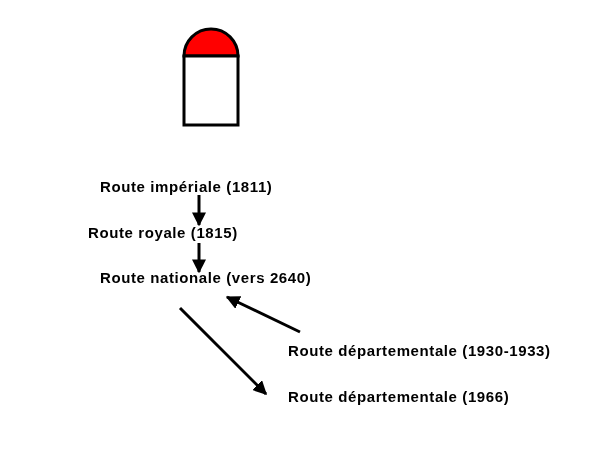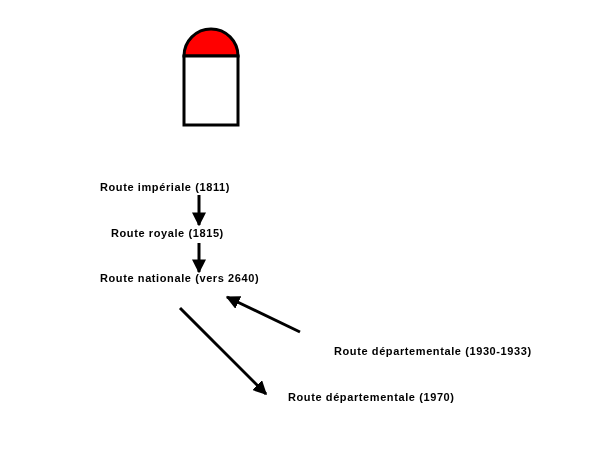--- a/index.html
+++ b/index.html
@@ -1,18 +1,18 @@
 <!DOCTYPE html>
 <html><head>
 <meta charset="utf-8">
 <style>
   html, body { margin: 0; padding: 0; background: #ffffff; }
   body { width: 612px; height: 450px; position: relative; overflow: hidden;
          font-family: "Liberation Sans", "DejaVu Sans", sans-serif; }
-  .label { position: absolute; font-weight: bold; font-size: 11px; color: #000;
+  .label { position: absolute; font-weight: bold; font-size: 15px; color: #000;
            white-space: nowrap; letter-spacing: 0.6px; line-height: 18px; }
   svg.overlay { position: absolute; left: 0; top: 0; }
 </style>
 </head>
 <body>
 
 <svg class="overlay" width="612" height="450">
   <defs>
     <marker id="ah" markerWidth="8" markerHeight="8" refX="6" refY="4" orient="auto" markerUnits="userSpaceOnUse">
       <path d="M0,0 L8,4 L0,8 Z" fill="#000"></path>
@@ -27,16 +27,16 @@
     <rect x="184" y="56" width="54" height="69" fill="#ffffff" stroke="#000" stroke-width="3"></rect>
   </g>
 
   <line x1="199" y1="195" x2="199" y2="225" stroke="#000" stroke-width="3" marker-end="url(#ahBig)"></line>
   <line x1="199" y1="243" x2="199" y2="272" stroke="#000" stroke-width="3" marker-end="url(#ahBig)"></line>
   <line x1="300" y1="332" x2="227" y2="297" stroke="#000" stroke-width="3" marker-end="url(#ahBig)"></line>
   <line x1="180" y1="308" x2="266" y2="394" stroke="#000" stroke-width="3" marker-end="url(#ahBig)"></line>
 </svg>
 
 <div class="label" style="left:100px; top:178px;">Route impériale (1811)</div>
-<div class="label" style="left:111px; top:224px;">Route royale (1815)</div>
+<div class="label" style="left:88px; top:224px;">Route royale (1815)</div>
 <div class="label" style="left:100px; top:269px;">Route nationale (vers 2640)</div>
-<div class="label" style="left:288px; top:342px;margin-left:46px;">Route départementale (1930-1933)</div>
-<div class="label" style="left:288px; top:388px;">Route départementale (1970)</div>
+<div class="label" style="left:288px; top:342px;">Route départementale (1930-1933)</div>
+<div class="label" style="left:288px; top:388px;">Route départementale (1966)</div>
 
 </body></html>

